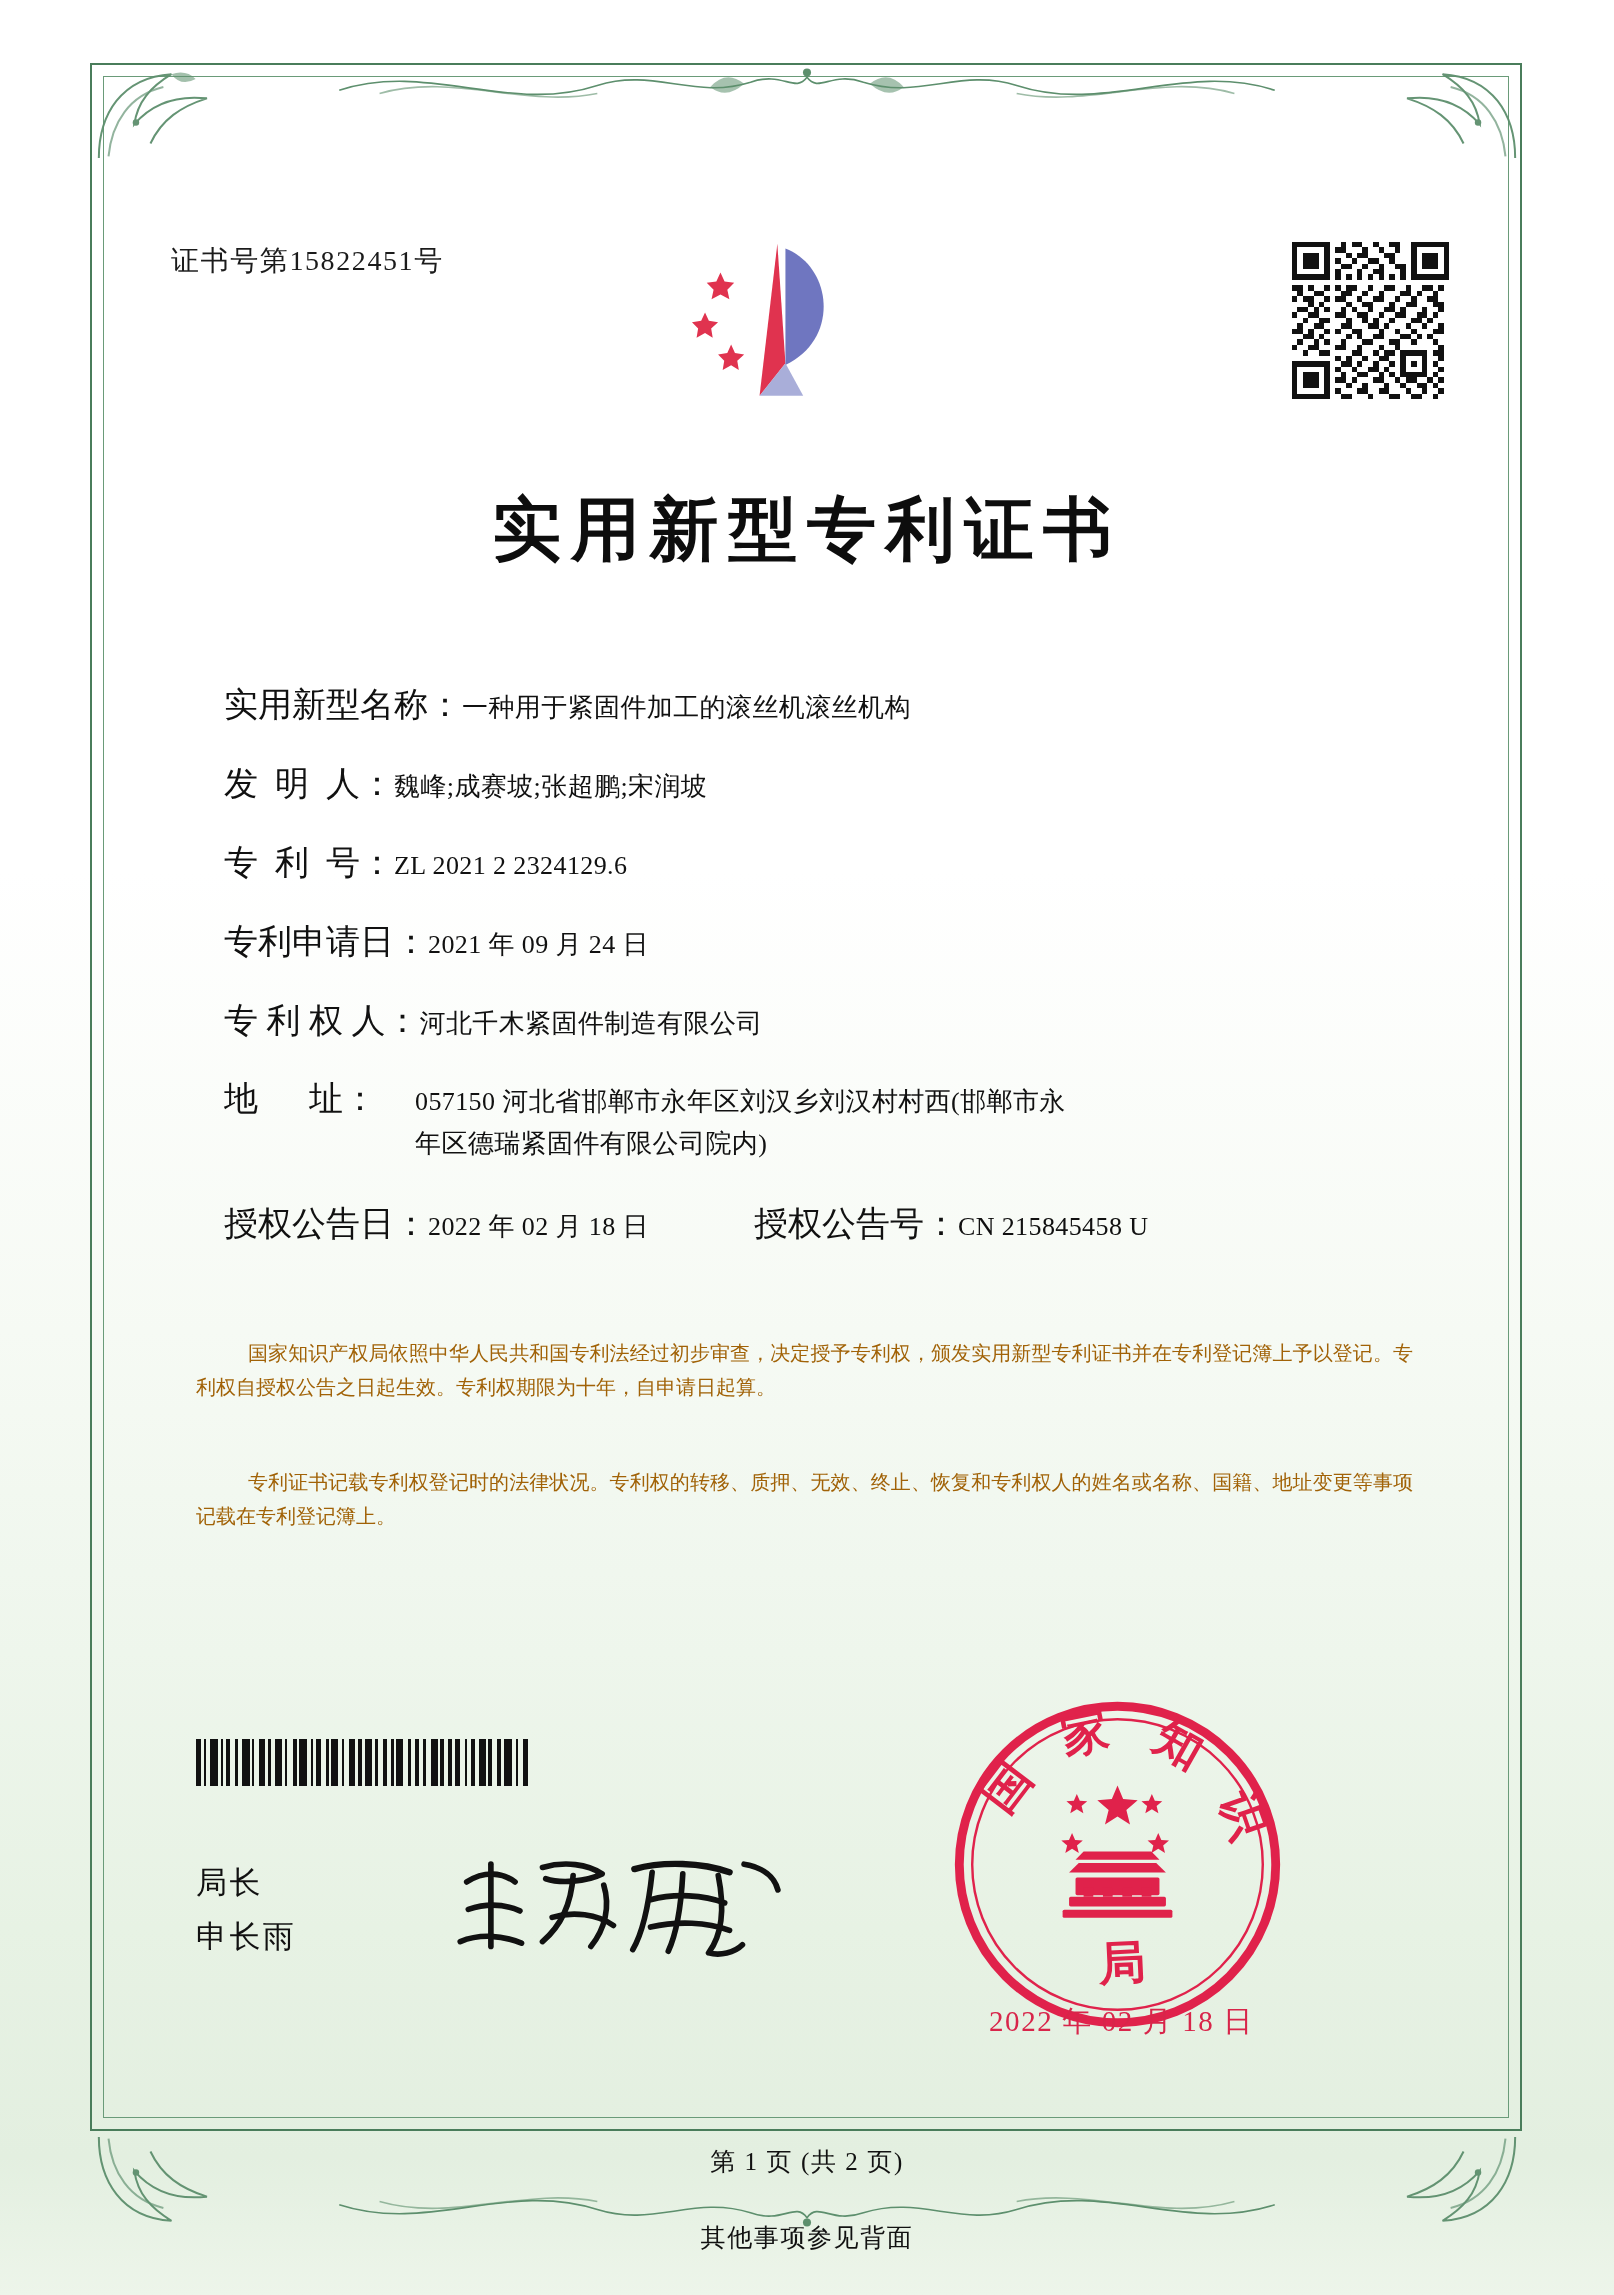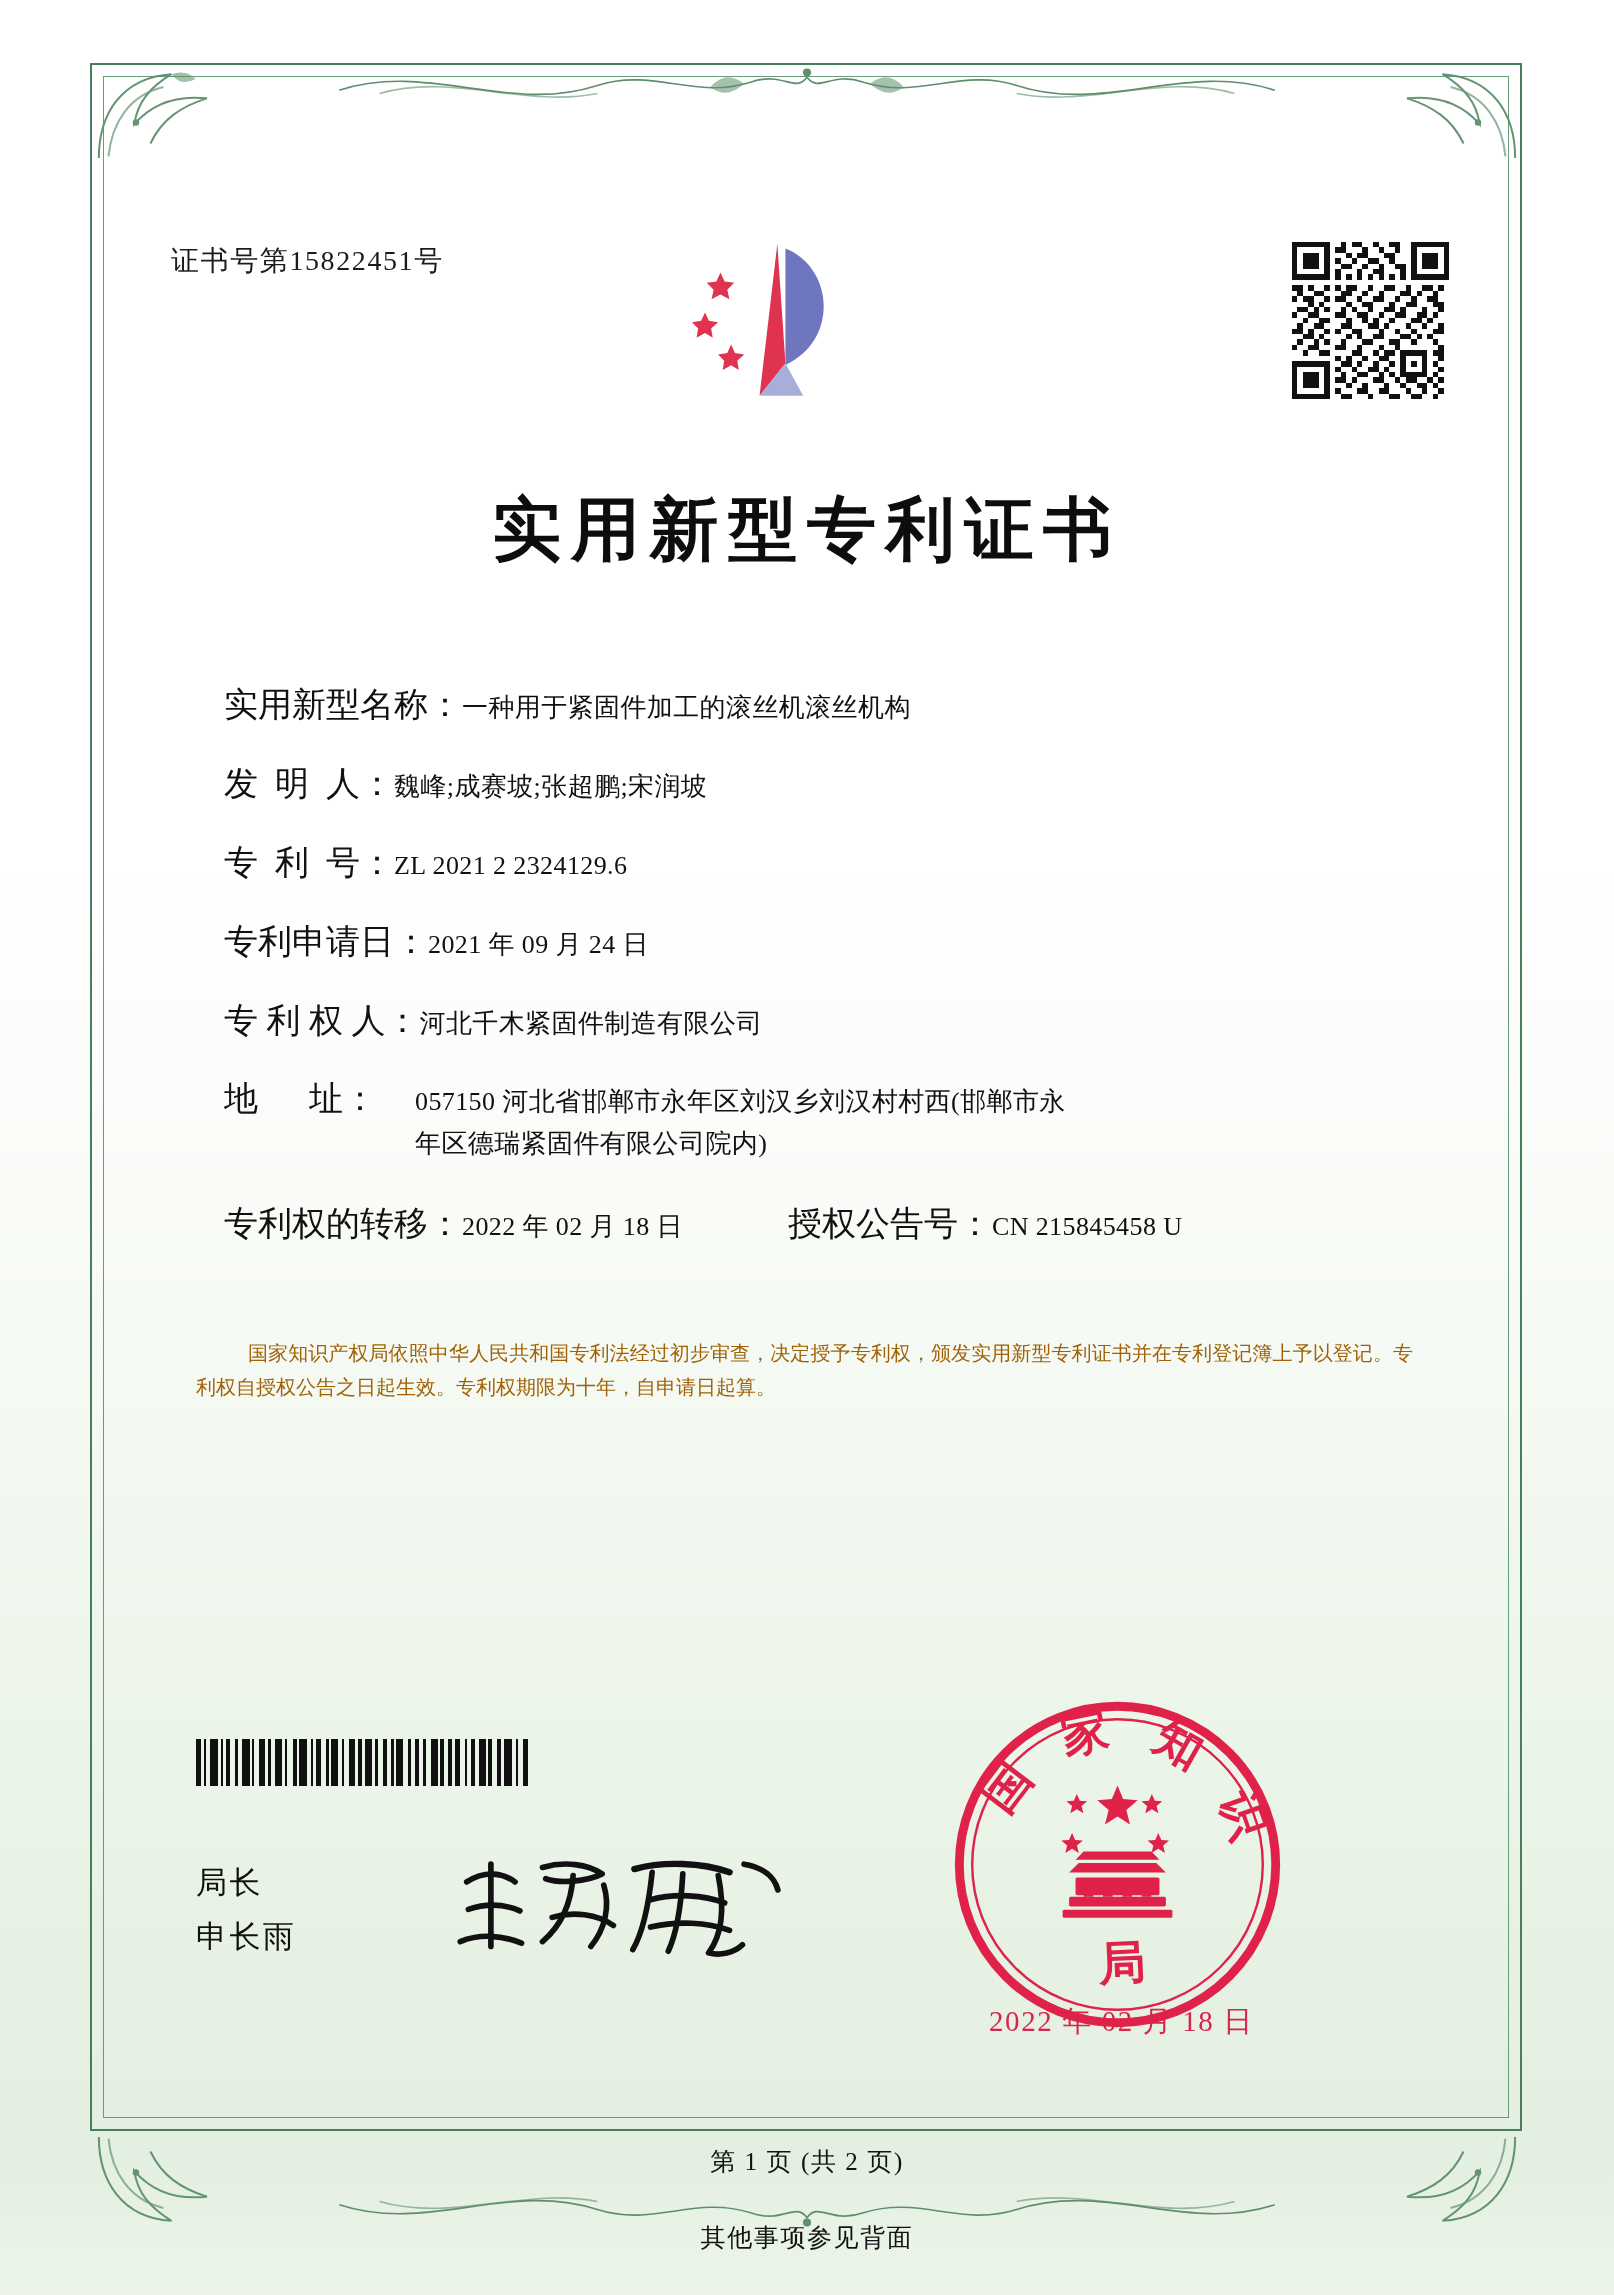--- a/index.html
+++ b/index.html
@@ -538,29 +538,30 @@
 
     <div class="frow addr-wrap">
       <span class="flabel">地      址：</span>
       <span class="addr-lines">
         <div class="fvalue">057150 河北省邯郸市永年区刘汉乡刘汉村村西(邯郸市永</div>
         <div class="fvalue">年区德瑞紧固件有限公司院内)</div>
       </span>
     </div>
 
     <div class="grant-row">
-      <span class="flabel">专利权的转移：</span>
+      <span class="flabel">授权公告日：</span>
       <span class="fvalue">2022 年 02 月 18 日</span>
       <span class="grant-gap"></span>
       <span class="flabel">授权公告号：</span>
       <span class="fvalue">CN 215845458 U</span>
     </div>
   </div>
 
   <div class="para p1">国家知识产权局依照中华人民共和国专利法经过初步审查，决定授予专利权，颁发实用新型专利证书并在专利登记簿上予以登记。专利权自授权公告之日起生效。专利权期限为十年，自申请日起算。</div>
+  <div class="para p2">专利证书记载专利权登记时的法律状况。专利权的转移、质押、无效、终止、恢复和专利权人的姓名或名称、国籍、地址变更等事项记载在专利登记簿上。</div>
 
   <div class="barcode">
     <i style="width:4.8px"></i>
       <i style="width:3.2px;background:transparent"></i>
     <i style="width:2.4px"></i>
       <i style="width:4px;background:transparent"></i>
     <i style="width:7.3px"></i>
       <i style="width:3.2px;background:transparent"></i>
     <i style="width:2.4px"></i>
       <i style="width:2.4px;background:transparent"></i>

